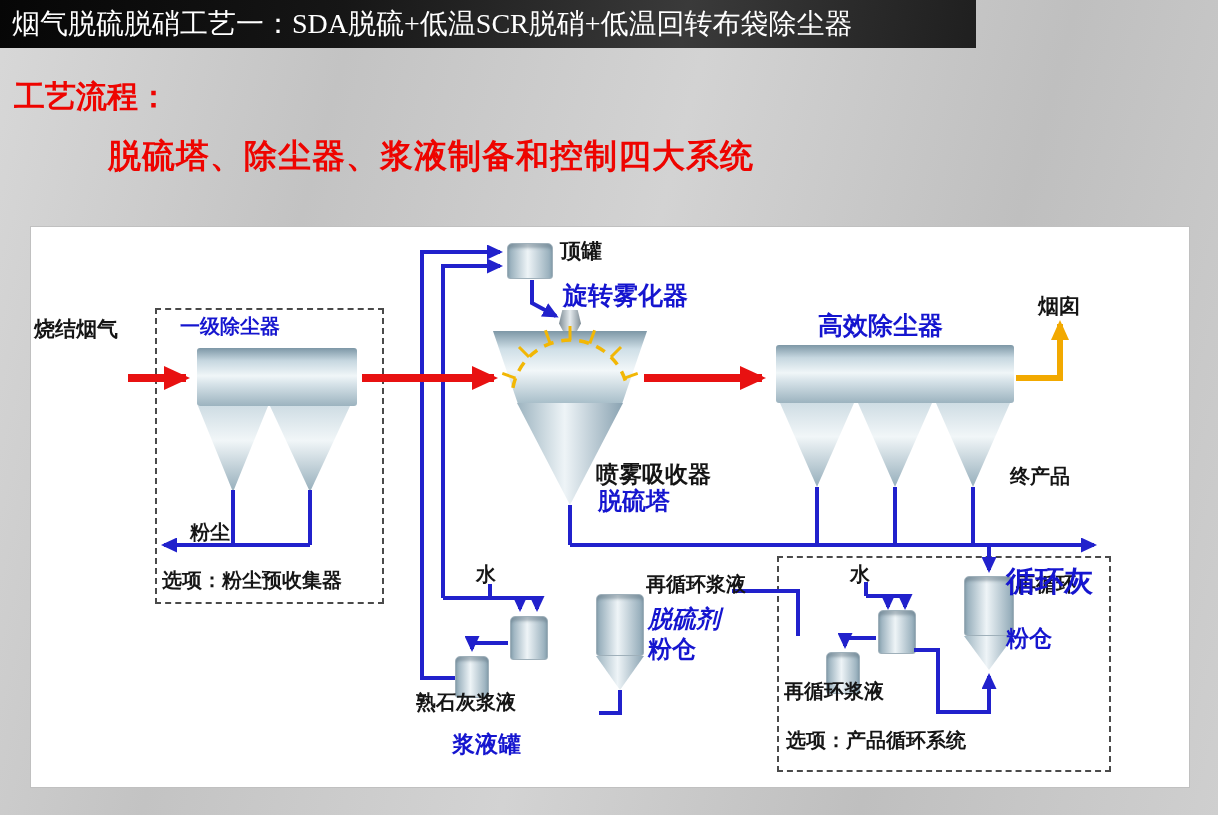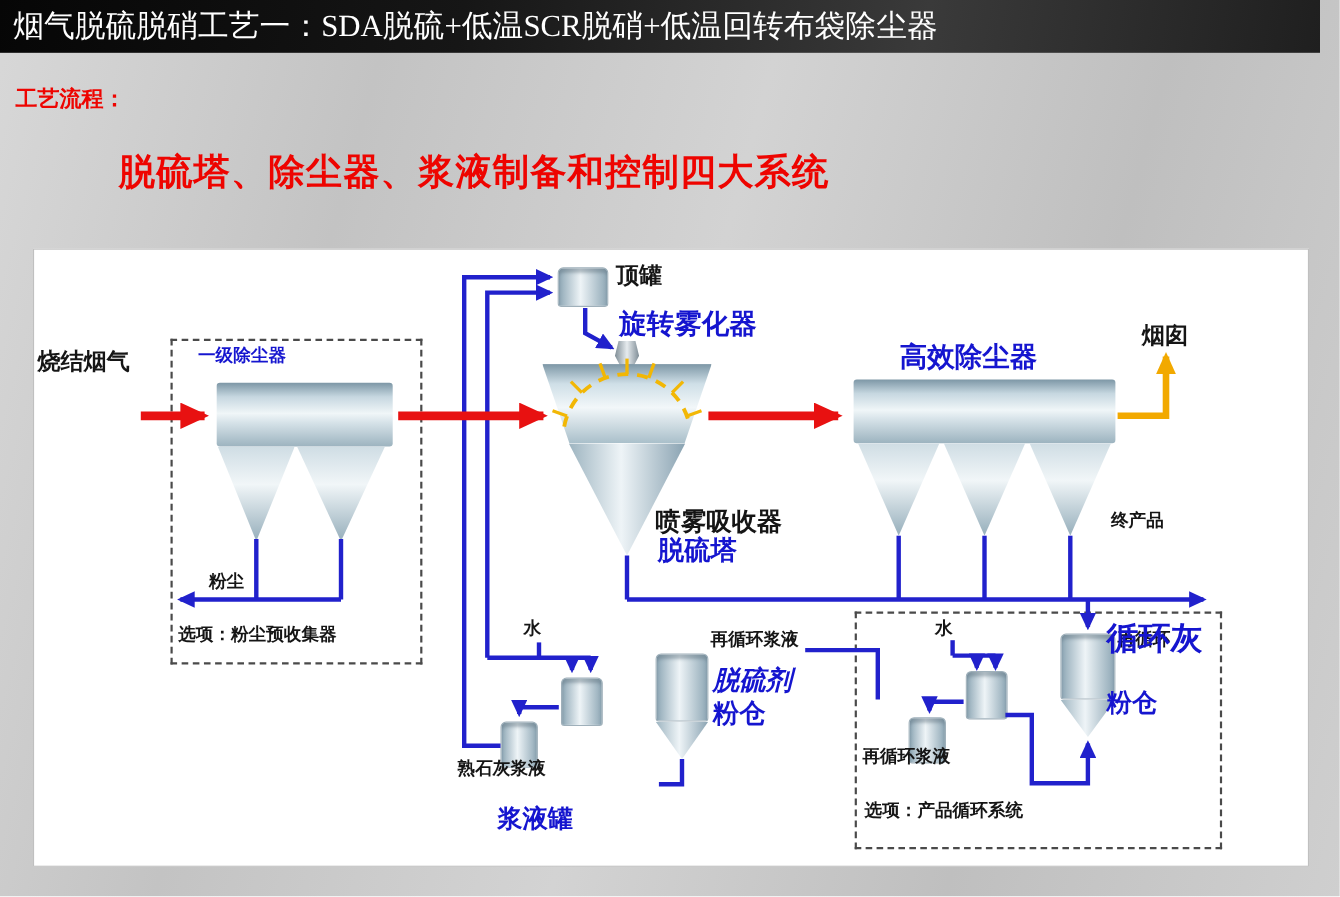--- a/index.html
+++ b/index.html
@@ -2,38 +2,38 @@
 <html><head>
 <meta charset="utf-8">
 <style>
   html,body{margin:0;padding:0;}
   .page{
     position:relative;width:1218px;height:815px;overflow:hidden;
     background:linear-gradient(105deg,#d8d8d8 0%,#c3c3c3 25%,#d3d3d3 50%,#bfbfbf 75%,#cfcfcf 100%);
     font-family:"Liberation Sans",sans-serif;
   }
   .title-bar{
-    position:absolute;left:0;top:0;width:1200px;height:48px;
+    position:absolute;left:0;top:0;width:976px;height:48px;
     background:linear-gradient(100deg,#060606 0%,#161616 35%,#3a3a3a 70%,#1f1f1f 100%);
     color:#fff;display:flex;align-items:center;
     font-family:"Liberation Serif",serif;font-size:28px;padding-left:12px;box-sizing:border-box;
   }
-  .heading1{position:absolute;left:14px;top:76px;color:#ee0400;font-size:20px;font-weight:bold;}
+  .heading1{position:absolute;left:14px;top:76px;color:#ee0400;font-size:31px;font-weight:bold;}
   .heading2{position:absolute;left:108px;top:134px;color:#ee0400;font-size:33px;font-weight:bold;letter-spacing:1px;}
   .panel{position:absolute;left:30px;top:226px;width:1160px;height:562px;background:#fff;border:1px solid #c0c0c0;box-sizing:border-box;z-index:0;}
   .dashed-box{position:absolute;border:2px dashed #4a4a4a;z-index:1;background:transparent;}
   .dev{position:absolute;z-index:2;}
   .steel{background:linear-gradient(180deg,#7d97a6 0%,#c6d7e0 22%,#f0f6f8 48%,#d7e3e9 62%,#9cb3bf 100%);border-radius:3px;}
   .hopper{background:linear-gradient(180deg,#cfdde4 0%,#f1f6f8 40%,#9db4c0 95%);clip-path:polygon(0 0,100% 0,50% 100%);}
   .tower-top{background:linear-gradient(180deg,#7d97a6 0%,#cfdfe7 25%,#f2f7f9 55%,#a9bfca 100%);clip-path:polygon(0 0,100% 0,84% 100%,16% 100%);}
   .tower-cone{background:linear-gradient(90deg,#9db4c0 0%,#eef4f7 45%,#8aa3b2 100%);clip-path:polygon(0 0,100% 0,50% 100%);}
   .cyl{background:linear-gradient(90deg,#8fa8b6 0%,#eef4f7 45%,#8fa8b6 100%);border:1px solid #9fb0ba;border-radius:5px 5px 3px 3px;box-shadow:inset 0 4px 3px rgba(90,110,125,.45);box-sizing:border-box;}
   .silo-cone{background:linear-gradient(90deg,#9db4c0 0%,#eef4f7 45%,#8aa3b2 100%);clip-path:polygon(0 0,100% 0,50% 100%);}
   .atomizer{background:linear-gradient(90deg,#7f8d96,#e6ebee 50%,#7f8d96);clip-path:polygon(15% 0,85% 0,100% 45%,60% 100%,40% 100%,0 45%);}
-  .lbl{position:absolute;z-index:5;font-weight:bold;font-size:16px;color:#151515;white-space:nowrap;line-height:1.05;}
+  .lbl{position:absolute;z-index:5;font-weight:bold;font-size:20px;color:#151515;white-space:nowrap;line-height:1.05;}
   .blue{color:#1515cf;text-align:center;}
   .red-tag{color:#ee0000;background:#fff;padding:1px 4px;z-index:6;}
   .flow-svg{position:absolute;left:0;top:0;z-index:4;pointer-events:none;}
 </style>
 </head>
 <body>
 
 <div class="page">
 
   <header class="title-bar">

